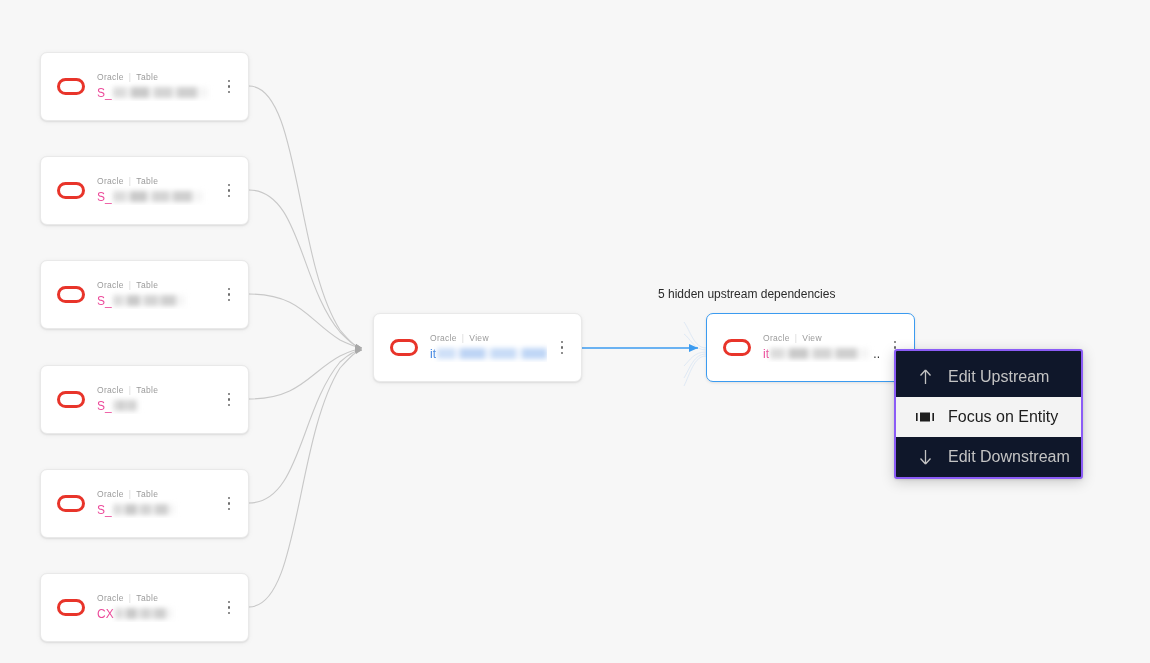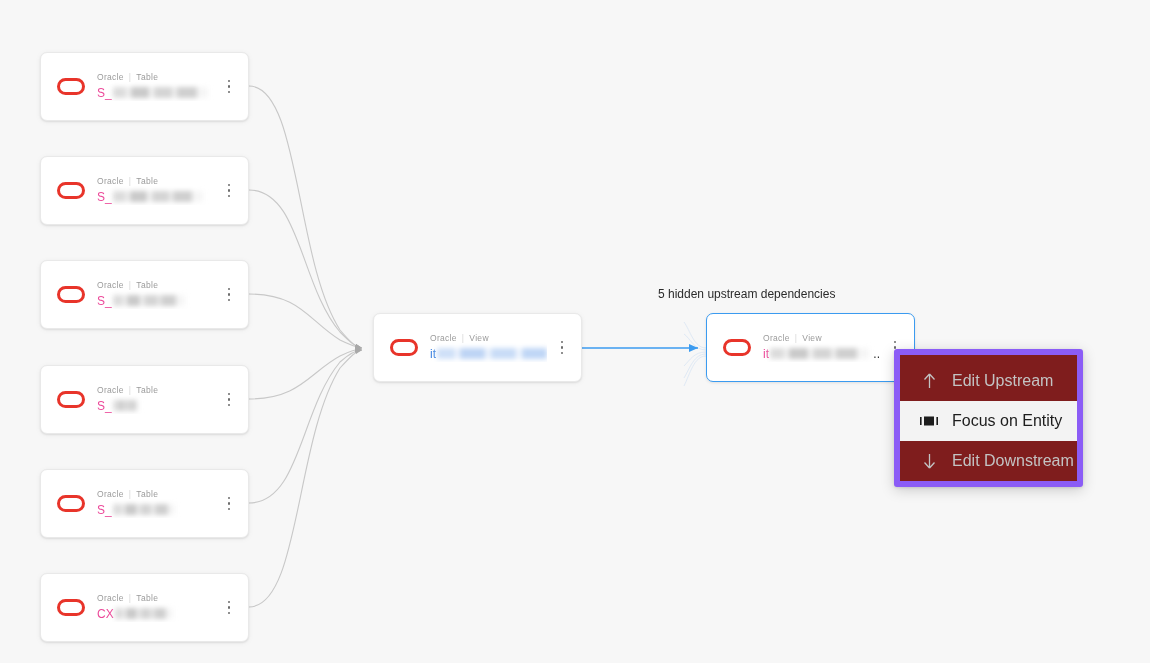--- a/index.html
+++ b/index.html
@@ -93,22 +93,22 @@
   .hidden-deps{
     position:absolute;
     font-size:12px;
     color:#2b2b2b;
     white-space:nowrap;
   }
 
   
   .ctx-menu{
     position:absolute;
-    background:#7f1d1d;
-    border:6px solid #8b5cf6;
+    background:#0f172a;
+    border:2px solid #8b5cf6;
     border-radius:3px;
     box-shadow:0 3px 14px rgba(0,0,0,.18), 0 1px 3px rgba(0,0,0,.10);
     padding:6px 0 0 0;
     box-sizing:border-box;
   }
   .ctx-item{
     display:flex;align-items:center;
     height:40px;
     padding:0 22px 0 18px;
     font-size:16px;

